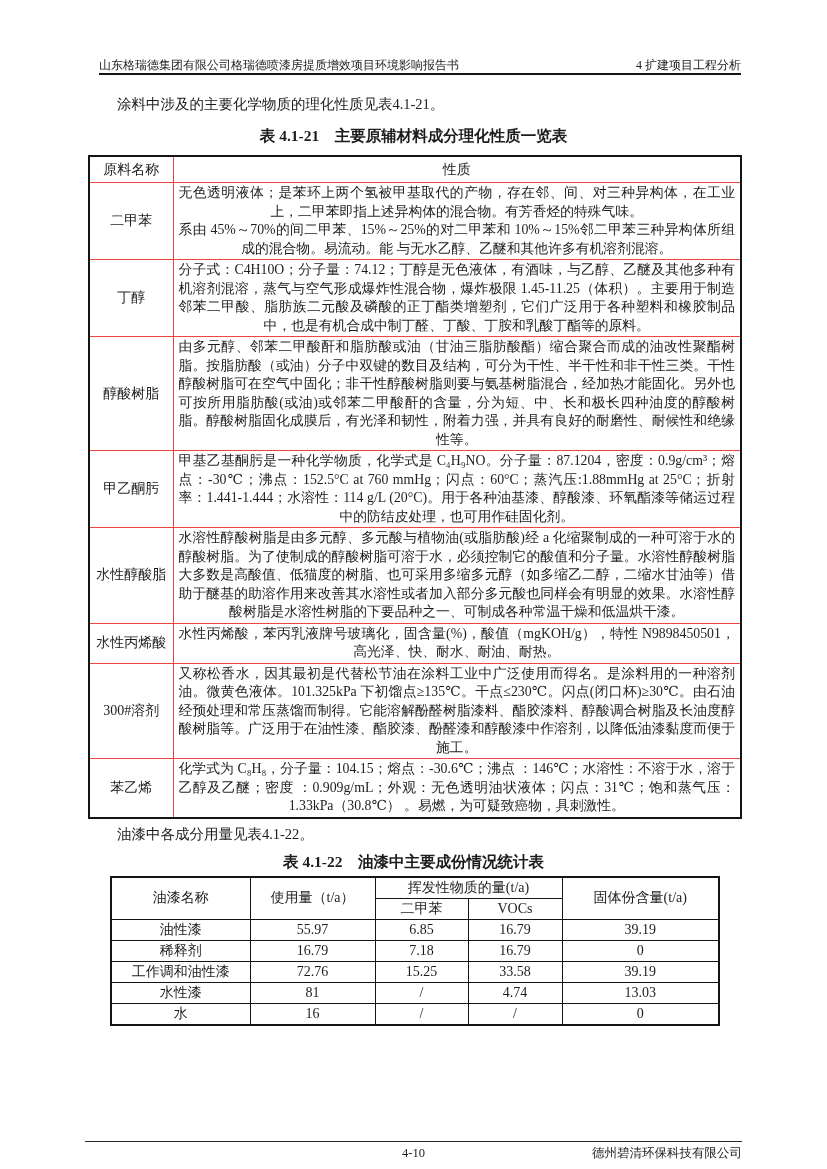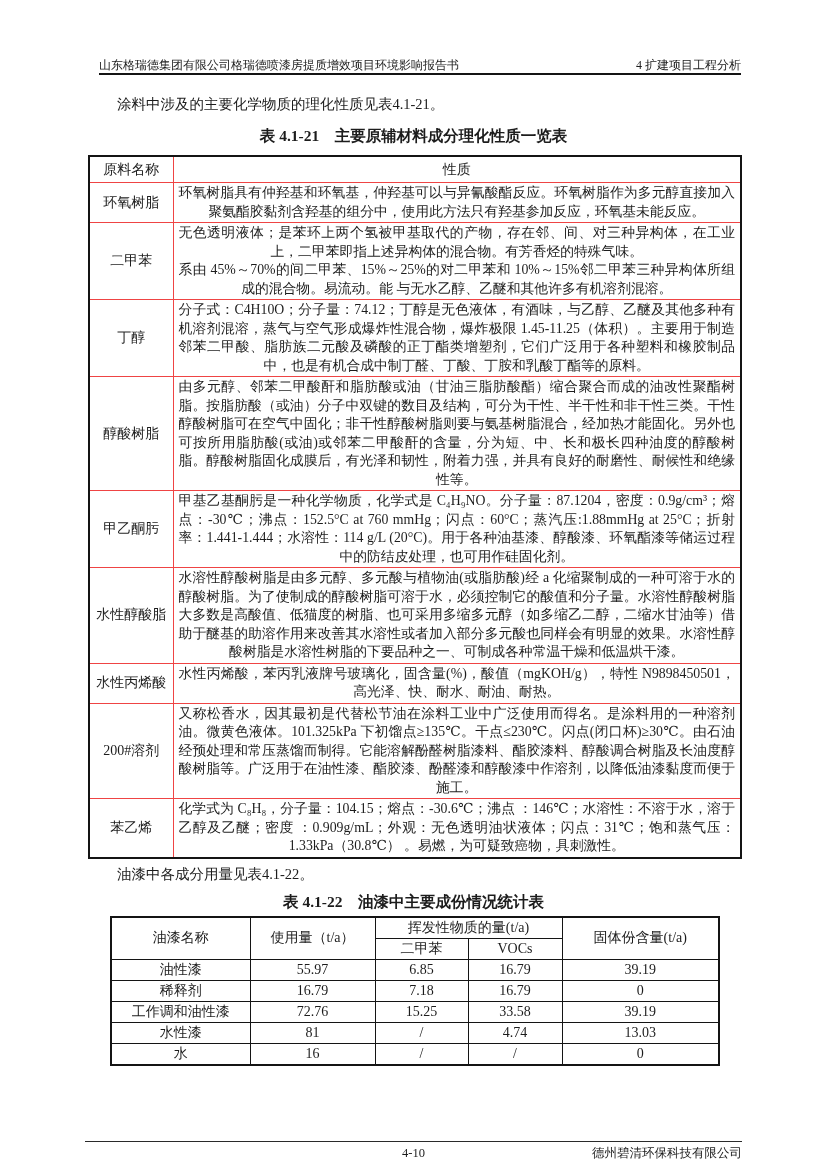--- a/index.html
+++ b/index.html
@@ -93,24 +93,20 @@
     <colgroup>
         <col style="width:84px">
         <col>
       </colgroup>
     <tbody>
       <tr>
         <th>原料名称</th>
         <th>性质</th>
       </tr>
       <tr>
-        <td class="name">环氧树脂</td>
-        <td class="prop">环氧树脂具有仲羟基和环氧基，仲羟基可以与异氰酸酯反应。环氧树脂作为多元醇直接加入聚氨酯胶黏剂含羟基的组分中，使用此方法只有羟基参加反应，环氧基未能反应。</td>
-      </tr>
-      <tr>
         <td class="name">二甲苯</td>
         <td class="prop">无色透明液体；是苯环上两个氢被甲基取代的产物，存在邻、间、对三种异构体，在工业上，二甲苯即指上述异构体的混合物。有芳香烃的特殊气味。
 系由 45%～70%的间二甲苯、15%～25%的对二甲苯和 10%～15%邻二甲苯三种异构体所组成的混合物。易流动。能 与无水乙醇、乙醚和其他许多有机溶剂混溶。</td>
       </tr>
       <tr>
         <td class="name">丁醇</td>
         <td class="prop">分子式：C4H10O；分子量：74.12；丁醇是无色液体，有酒味，与乙醇、乙醚及其他多种有机溶剂混溶，蒸气与空气形成爆炸性混合物，爆炸极限 1.45-11.25（体积）。主要用于制造邻苯二甲酸、脂肪族二元酸及磷酸的正丁酯类增塑剂，它们广泛用于各种塑料和橡胶制品中，也是有机合成中制丁醛、丁酸、丁胺和乳酸丁酯等的原料。</td>
       </tr>
       <tr>
         <td class="name">醇酸树脂</td>
@@ -122,21 +118,21 @@
       </tr>
       <tr>
         <td class="name">水性醇酸脂</td>
         <td class="prop">水溶性醇酸树脂是由多元醇、多元酸与植物油(或脂肪酸)经 a 化缩聚制成的一种可溶于水的醇酸树脂。为了使制成的醇酸树脂可溶于水，必须控制它的酸值和分子量。水溶性醇酸树脂大多数是高酸值、低猫度的树脂、也可采用多缩多元醇（如多缩乙二醇，二缩水甘油等）借助于醚基的助溶作用来改善其水溶性或者加入部分多元酸也同样会有明显的效果。水溶性醇酸树脂是水溶性树脂的下要品种之一、可制成各种常温干燥和低温烘干漆。</td>
       </tr>
       <tr>
         <td class="name">水性丙烯酸</td>
         <td class="prop">水性丙烯酸，苯丙乳液牌号玻璃化，固含量(%)，酸值（mgKOH/g），特性 N9898450501，高光泽、快、耐水、耐油、耐热。</td>
       </tr>
       <tr>
-        <td class="name">200#溶剂</td>
+        <td class="name">300#溶剂</td>
         <td class="prop">又称松香水，因其最初是代替松节油在涂料工业中广泛使用而得名。是涂料用的一种溶剂油。微黄色液体。101.325kPa 下初馏点≥135℃。干点≤230℃。闪点(闭口杯)≥30℃。由石油经预处理和常压蒸馏而制得。它能溶解酚醛树脂漆料、酯胶漆料、醇酸调合树脂及长油度醇酸树脂等。广泛用于在油性漆、酯胶漆、酚醛漆和醇酸漆中作溶剂，以降低油漆黏度而便于施工。</td>
       </tr>
       <tr>
         <td class="name">苯乙烯</td>
         <td class="prop">化学式为 C₈H₈，分子量：104.15；熔点：-30.6℃；沸点 ：146℃；水溶性：不溶于水，溶于乙醇及乙醚；密度 ：0.909g/mL；外观：无色透明油状液体；闪点：31℃；饱和蒸气压：1.33kPa（30.8℃） 。易燃，为可疑致癌物，具刺激性。</td>
       </tr>
     </tbody>
   </table>
 
   <p class="body-para second">油漆中各成分用量见表4.1-22。</p>

